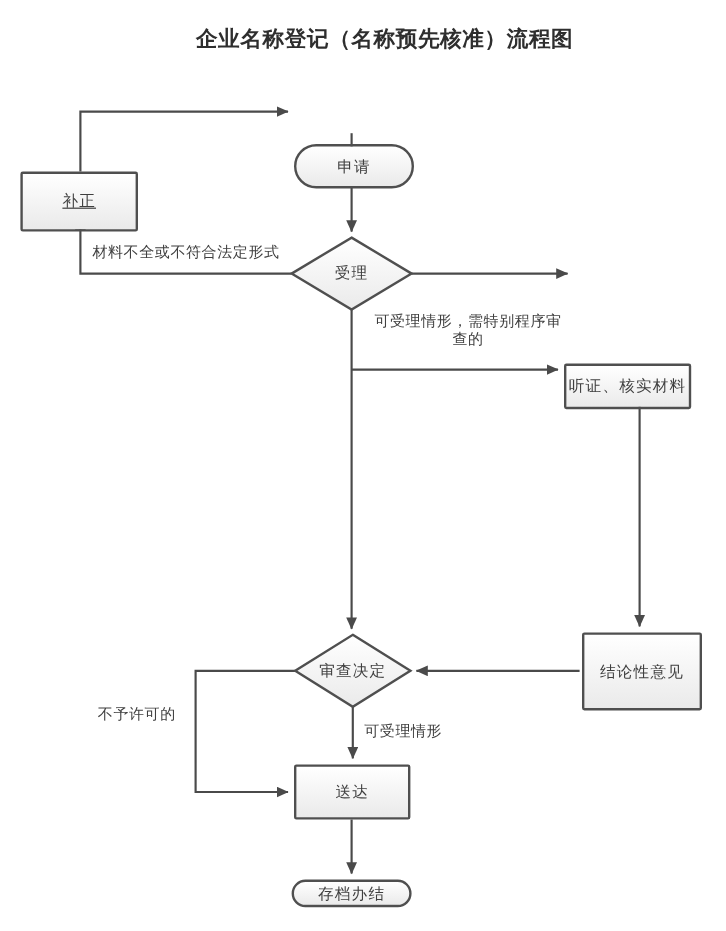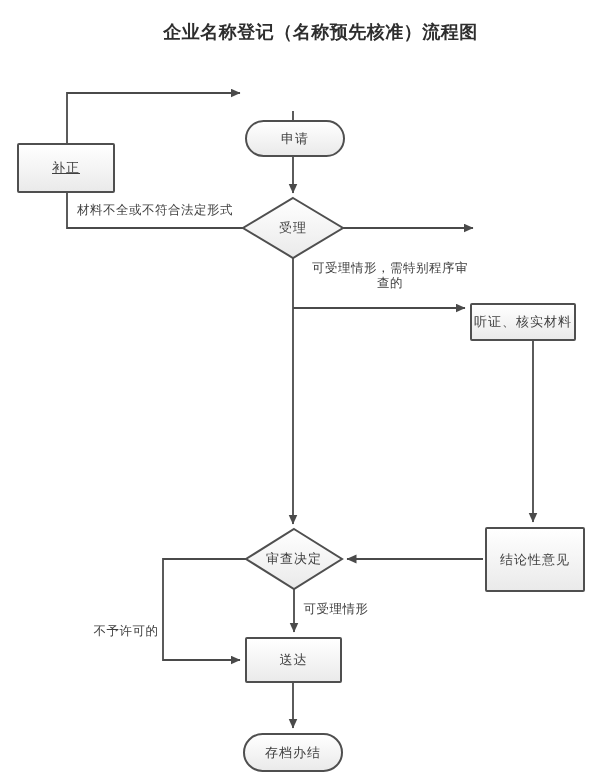--- a/index.html
+++ b/index.html
@@ -107,25 +107,25 @@
 
 
   <div class="node rect" style="left:470px;top:287px;width:106px;height:38px;margin-top:16px;">听证、核实材料</div>
 
   <div class="diamond-label" style="left:246px;top:529px;width:96px;height:60px;">审查决定</div>
 
   <div class="node rect" style="left:485px;top:527px;width:100px;height:65px;">结论性意见</div>
 
   <div class="node rect" style="left:245px;top:637px;width:97px;height:46px;">送达</div>
 
-  <div class="node stadium" style="left:243px;top:733px;width:100px;height:39px;">存档办结</div>
+  <div class="node stadium" style="left:243px;top:733px;width:100px;height:23px;">存档办结</div>
 
   <div class="edge-label" style="left:65px;top:203px;width:180px;">材料不全或不符合法定形式</div>
 
 
   <div class="edge-label" style="left:305px;top:261px;width:170px;">可受理情形，需特别程序审
 查的</div>
 
-  <div class="edge-label" style="left:86px;top:588px;width:80px;margin-top:36px;">不予许可的</div>
+  <div class="edge-label" style="left:74px;top:588px;width:80px;">不予许可的</div>
 
   <div class="edge-label" style="left:296px;top:602px;width:80px;">可受理情形</div>
 
 </div>
 
 </body></html>

